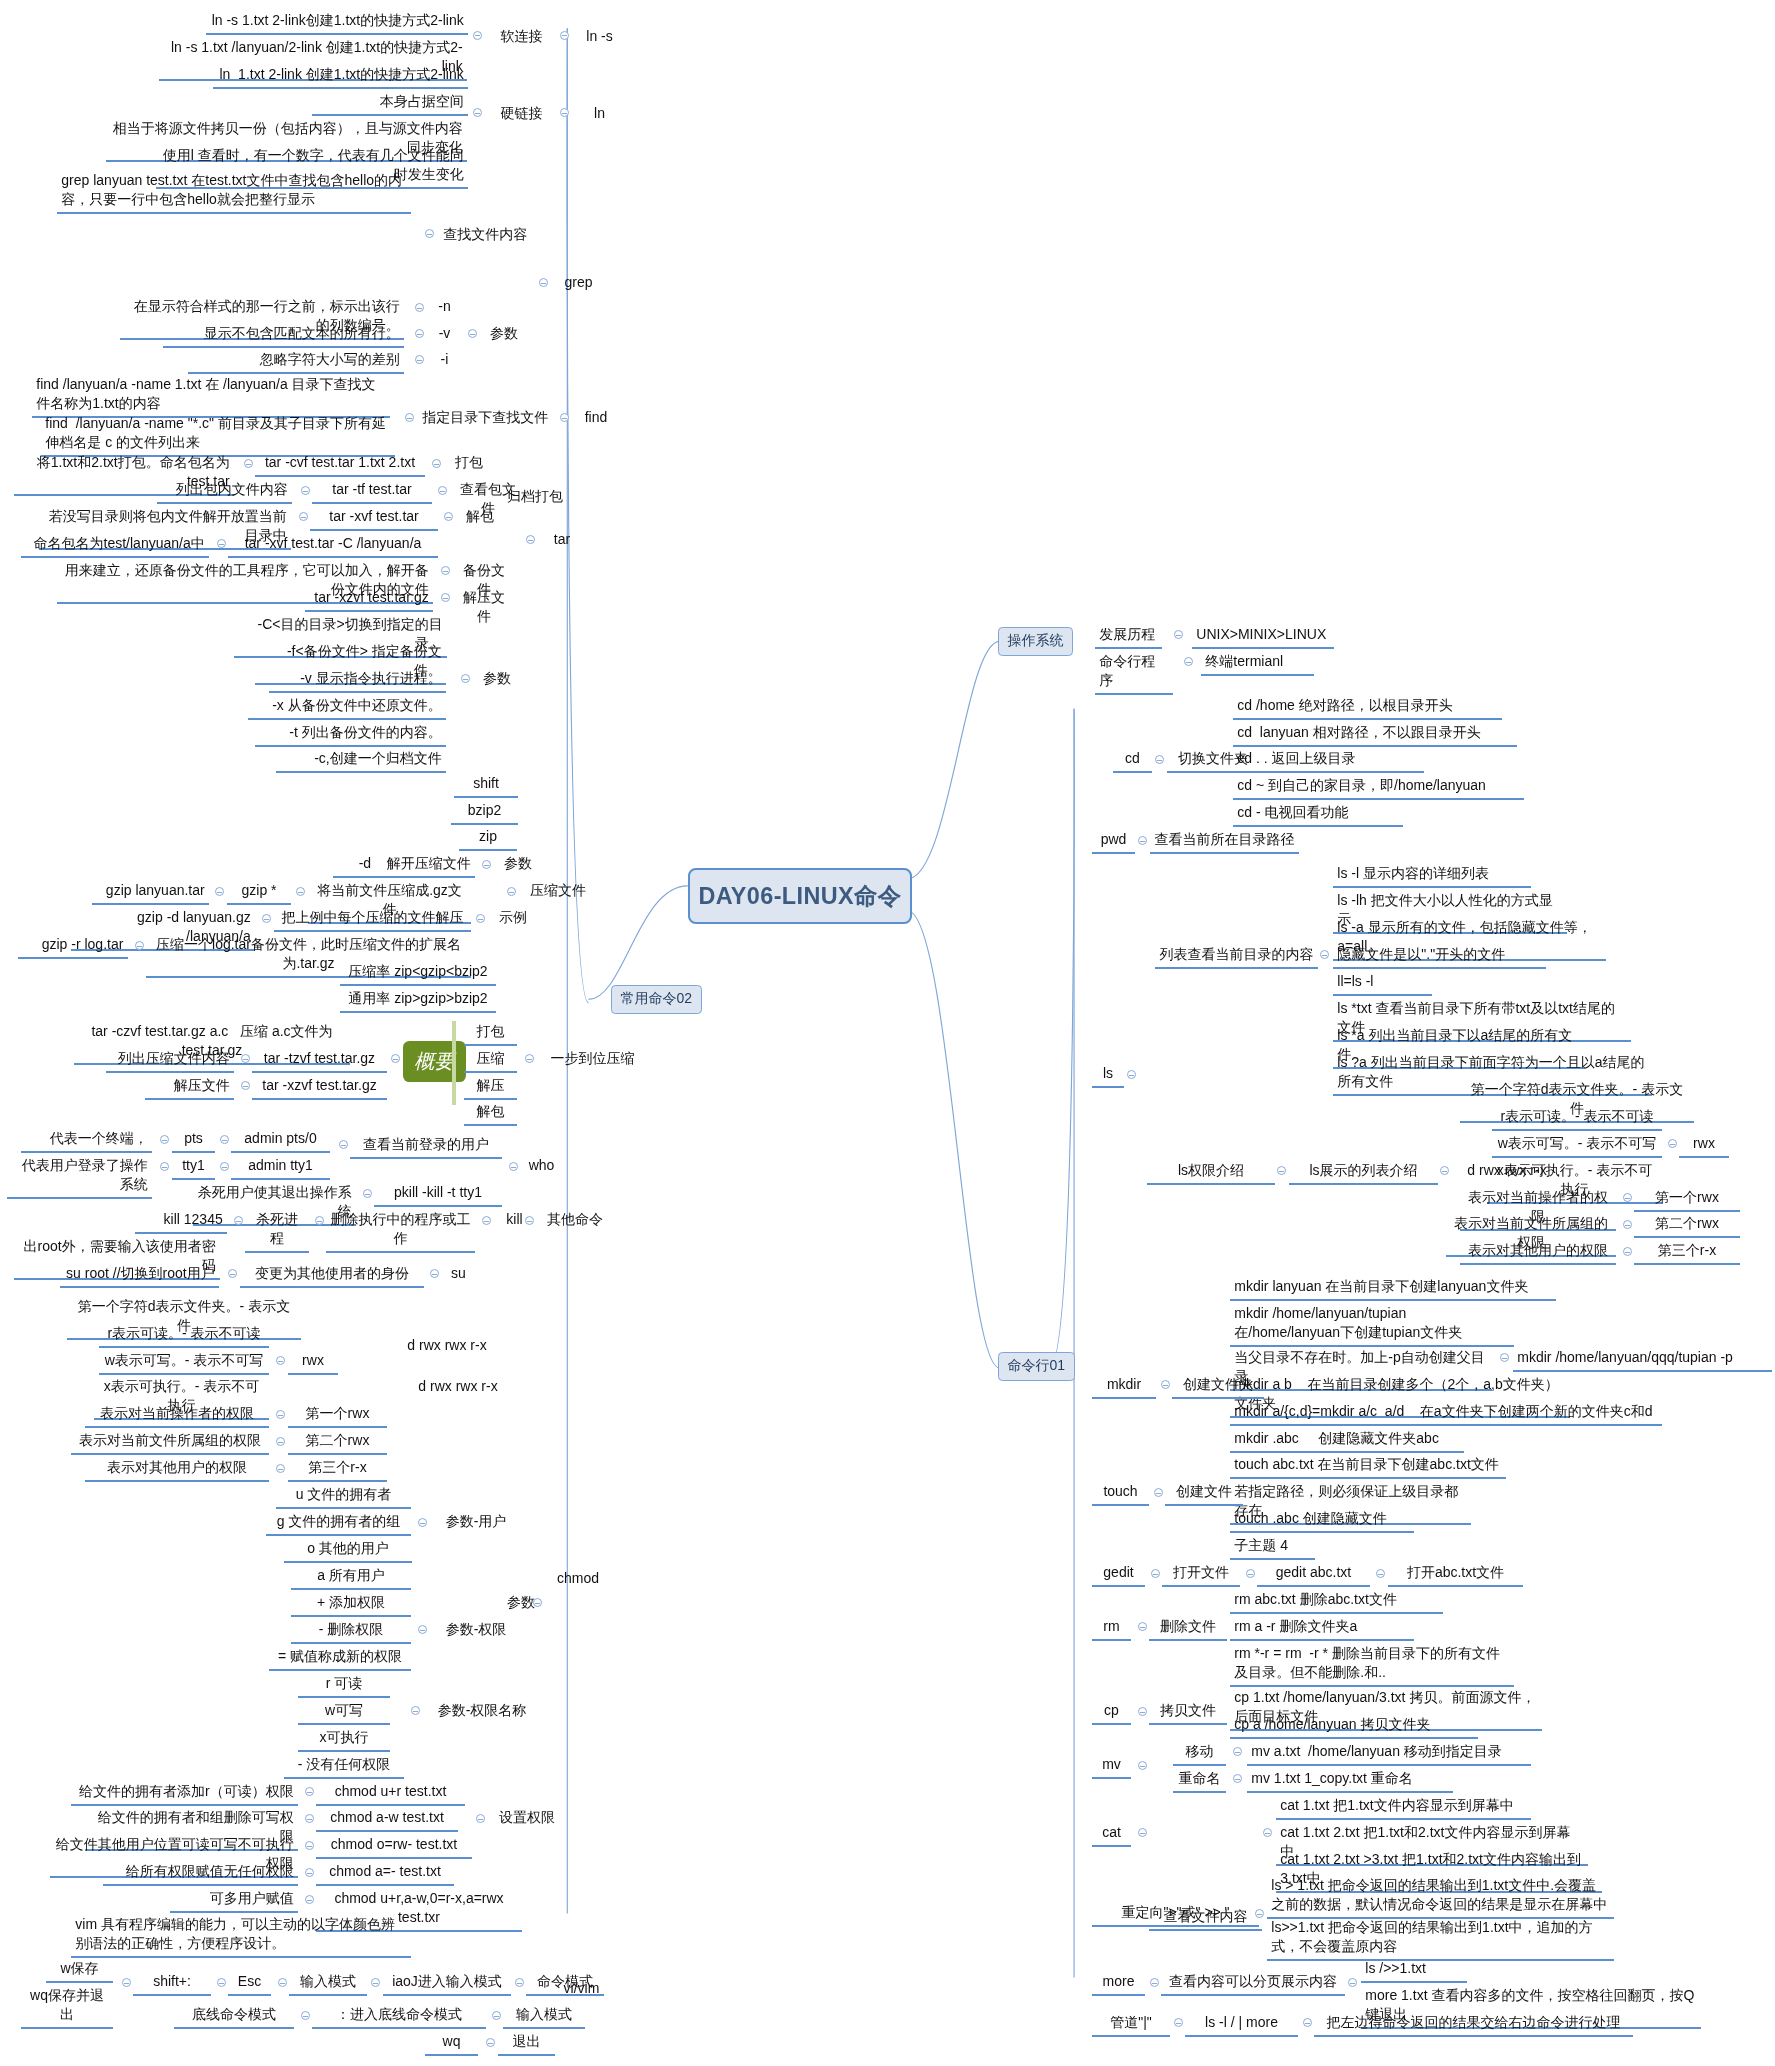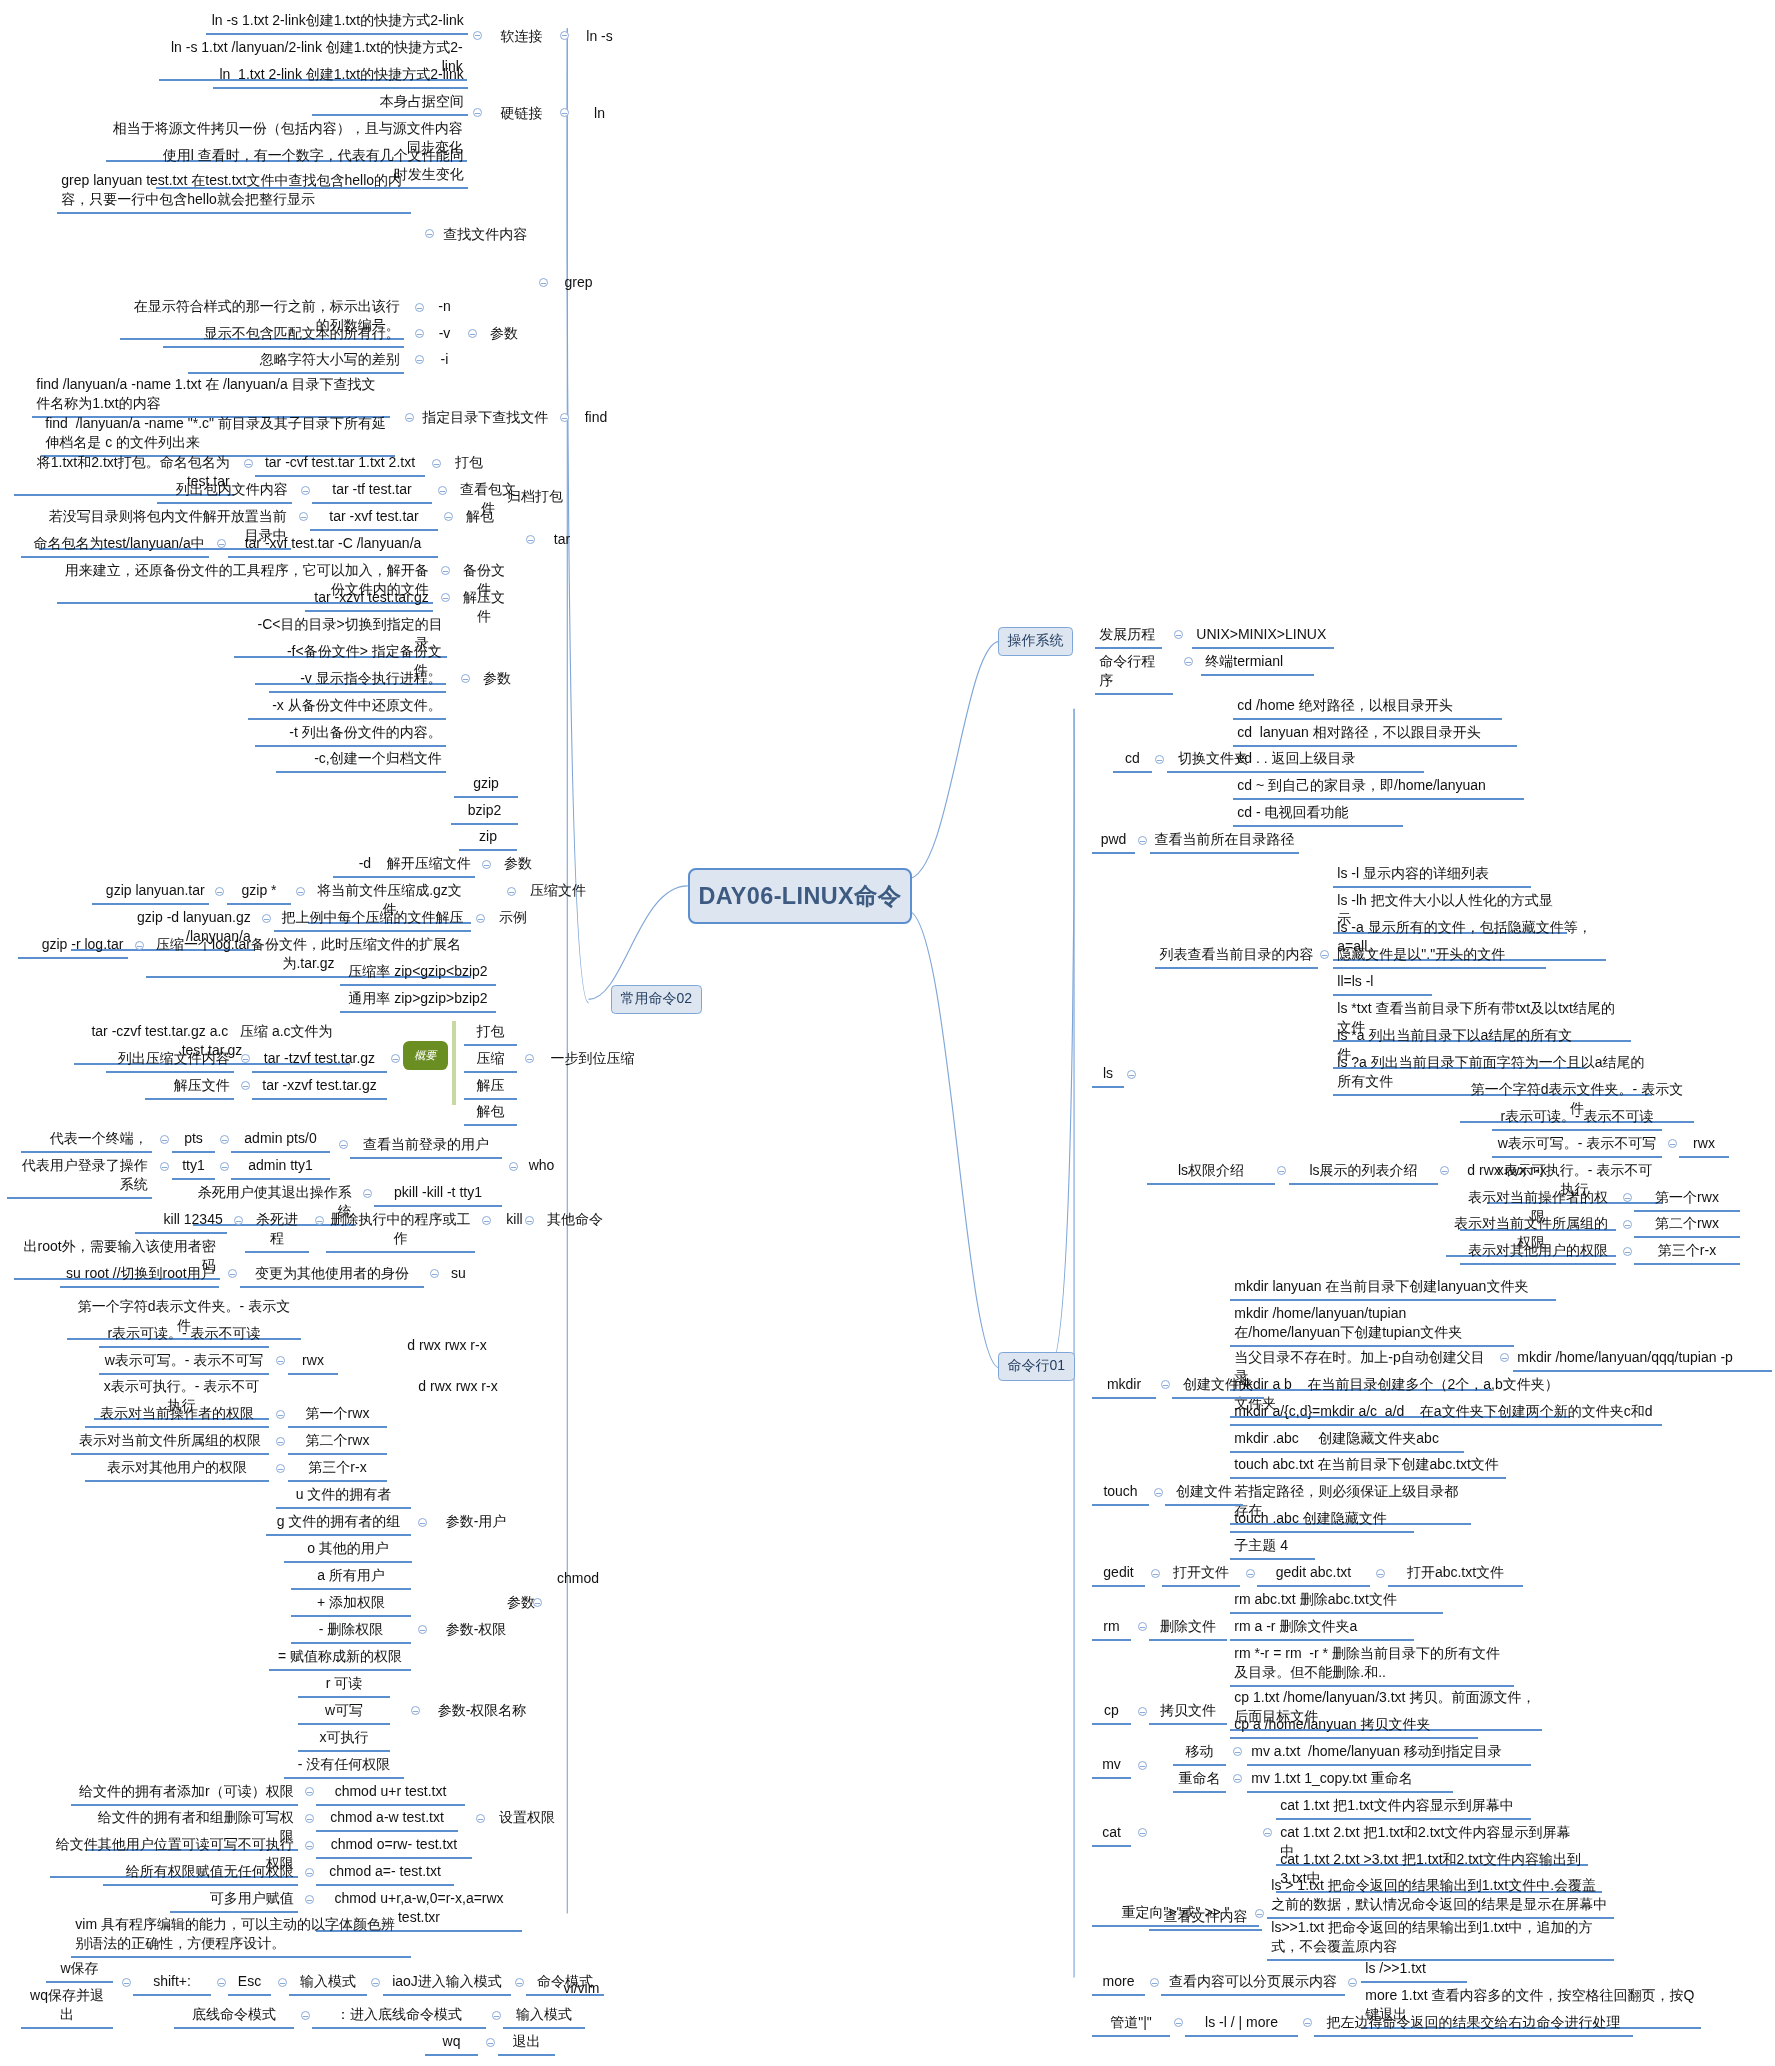--- a/index.html
+++ b/index.html
@@ -61,21 +61,21 @@
     padding:4.3px 8.5px;
     white-space:nowrap;
     box-sizing:border-box;
   }
   
   .chip{
     position:absolute;
     background:#6b8e23;
     color:#ffffff;
     border-radius:6.4px;
-    font-size:11px;
+    font-size:20px;
     font-style:italic;
     padding:7px 11.3px;
     white-space:nowrap;
   }
   .greenline{position:absolute;background:#c7d9a0;}
 </style>
 </head>
 <body>
 
 <div id="canvas">
@@ -183,21 +183,21 @@
 
   <div class="node ul r" style="left:234px;top:614px;width:213px;">-C&lt;目的目录&gt;切换到指定的目录。</div>
   <div class="node ul r" style="left:255px;top:641px;width:191px;">-f&lt;备份文件&gt; 指定备份文件。</div>
   <div class="node ul r" style="left:269px;top:668px;width:177px;">-v 显示指令执行进程。</div>
   <div class="node ul r" style="left:248px;top:695px;width:198px;">-x 从备份文件中还原文件。</div>
   <div class="node ul r" style="left:255px;top:722px;width:191px;">-t 列出备份文件的内容。</div>
   <div class="node ul r" style="left:276px;top:748px;width:170px;">-c,创建一个归档文件</div>
   <span class="bul" style="left:461px;top:674px;"></span>
   <div class="node plain c" style="left:472px;top:668px;width:50px;">参数</div>
 
-  <div class="node ul c" style="left:454px;top:773px;width:64px;">gzip</div>
+  <div class="node ul c" style="left:454px;top:773px;width:64px;">shift</div>
   <div class="node ul c" style="left:451px;top:800px;width:67px;">bzip2</div>
   <div class="node ul c" style="left:459px;top:826px;width:58px;">zip</div>
 
   <div class="node ul r" style="left:333px;top:853px;width:142px;">-d    解开压缩文件</div>
   <span class="bul" style="left:482px;top:860px;"></span>
   <div class="node plain c" style="left:493px;top:853px;width:50px;">参数</div>
 
   <div class="node ul r" style="left:92px;top:880px;width:117px;">gzip lanyuan.tar</div>
   <span class="bul" style="left:215px;top:887px;"></span>
   <div class="node ul c" style="left:227px;top:880px;width:64px;">gzip *</div>

